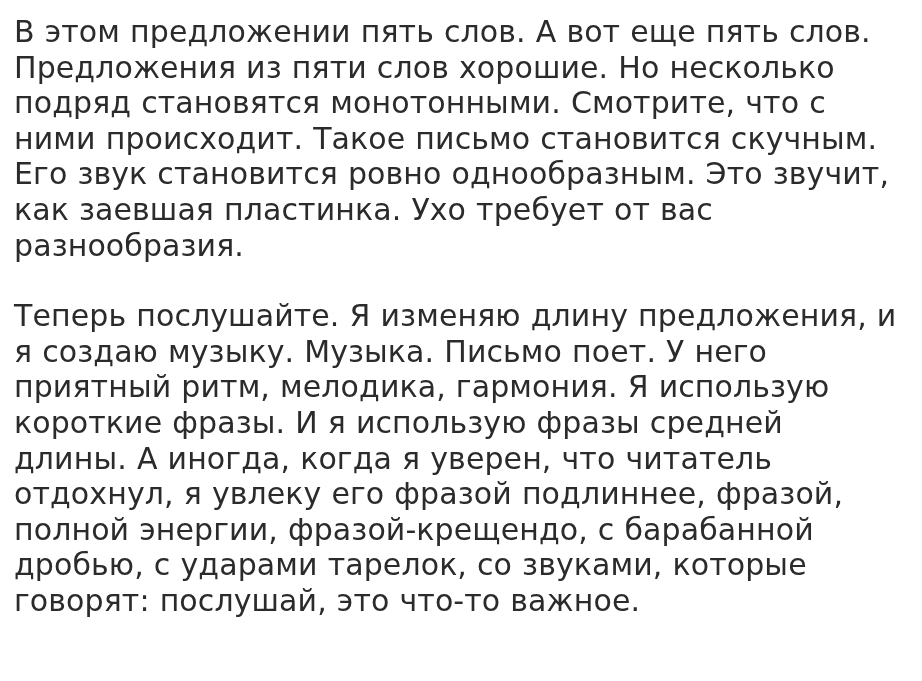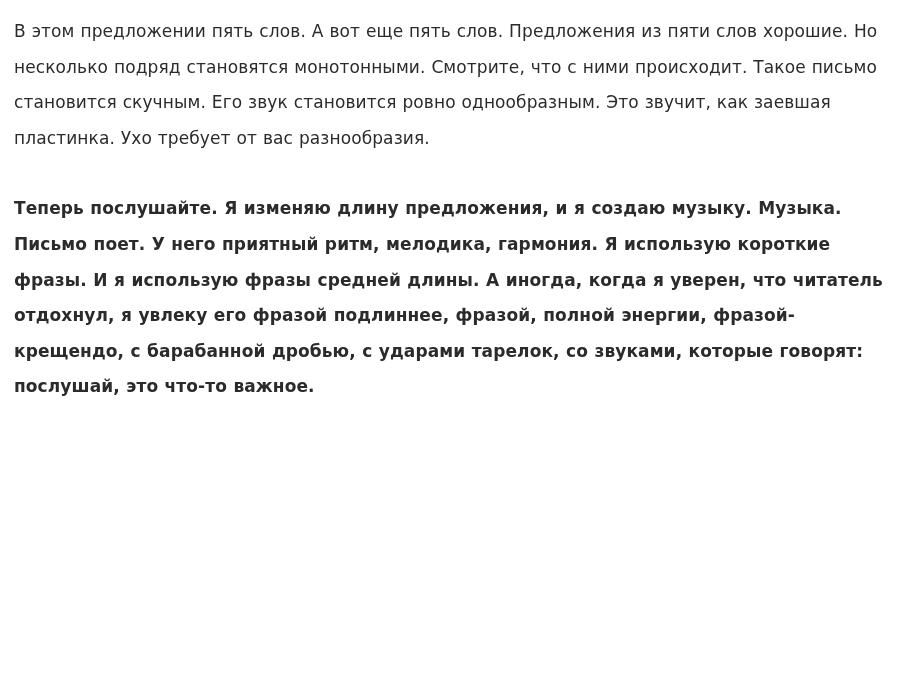--- a/index.html
+++ b/index.html
@@ -15,31 +15,30 @@
     overflow: hidden;
   }
   .page {
     box-sizing: border-box;
     width: 922px;
     height: 681px;
     padding: 14px 18px 0 14px;
     background: #ffffff;
   }
   .paragraph {
-    font-size: 17px;
+    font-size: 30px;
     line-height: 35.6px;
     letter-spacing: 0.1px;
     color: #2b2b2b;
     margin: 0;
     white-space: pre-wrap;
     word-spacing: 0.4px;
   }
   .paragraph + .paragraph {
     margin-top: 35px;
-    font-weight: bold;
   }
 </style>
 </head>
 <body>
 
 <div class="page">
   <p class="paragraph">В этом предложении пять слов. А вот еще пять слов. Предложения из пяти слов хорошие. Но несколько подряд становятся монотонными. Смотрите, что с ними происходит. Такое письмо становится скучным. Его звук становится ровно однообразным. Это звучит, как заевшая пластинка. Ухо требует от вас разнообразия.</p>
   <p class="paragraph">Теперь послушайте. Я изменяю длину предложения, и я создаю музыку. Музыка. Письмо поет. У него приятный ритм, мелодика, гармония. Я использую короткие фразы. И я использую фразы средней длины. А иногда, когда я уверен, что читатель отдохнул, я увлеку его фразой подлиннее, фразой, полной энергии, фразой-крещендо, с барабанной дробью, с ударами тарелок, со звуками, которые говорят: послушай, это что-то важное.</p>
 </div>
 

